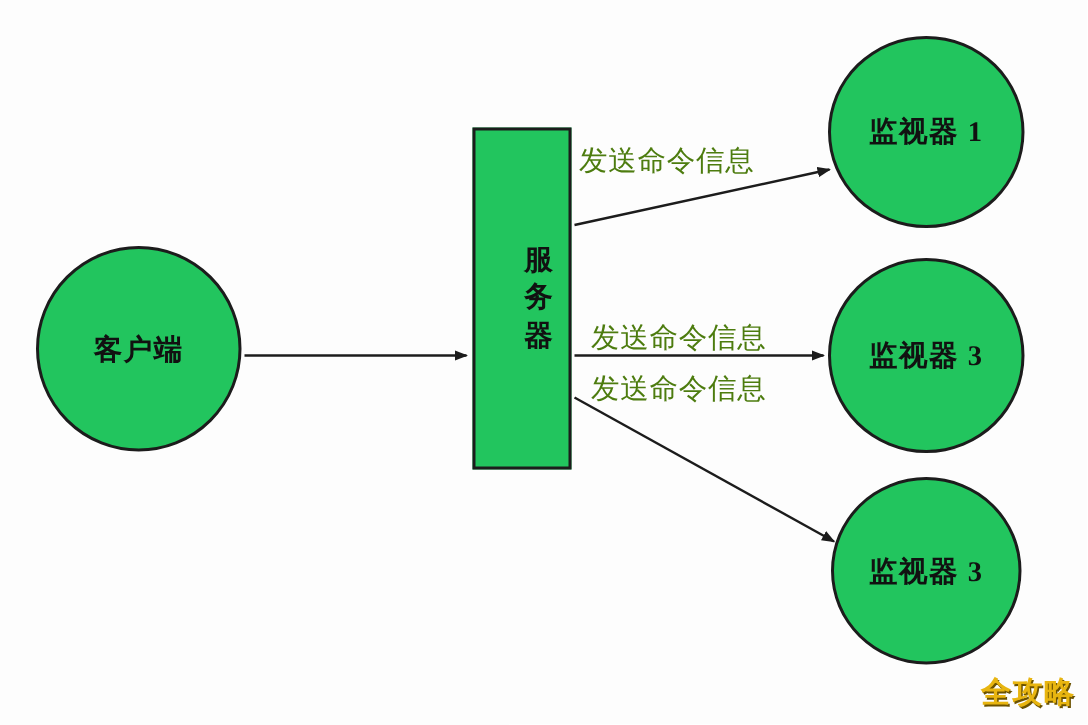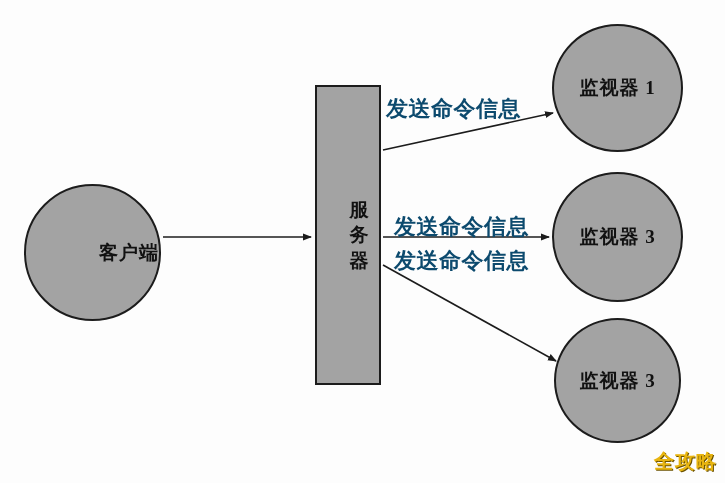--- a/index.html
+++ b/index.html
@@ -15,42 +15,41 @@
     background: #fdfdfd;
     overflow: hidden;
   }
   .node {
     position: absolute;
     display: flex;
     align-items: center;
     justify-content: center;
     box-sizing: border-box;
     border: 2px solid #1c1c1c;
-    background: #a3a3a3;
+    background: #22c55e;
     color: #111;
     font-size: 19px;
     font-weight: 600;
     letter-spacing: 1px;
     text-align: center;
   }
   .circle {
     border-radius: 50%;
   }
   .node.client {
     left: 24px;
-    top: 184px;
+    top: 164px;
     width: 137px;
     height: 137px;
-    justify-content: flex-end;
   }
   .node.server {
     left: 315px;
     top: 85px;
     width: 66px;
-    height: 300px;
+    height: 228px;
     padding-left: 23px;
   }
   .server-label {
     width: 24px;
     word-break: break-all;
     line-height: 1.35;
   }
   .node.monitor1 {
     left: 552px;
     top: 24px;
@@ -65,23 +64,23 @@
   }
   .node.monitor3 {
     left: 554px;
     top: 318px;
     width: 127px;
     height: 125px;
     justify-content: center;
   }
   .edge-label {
     position: absolute;
-    color: #0c4a6e;
-    font-size: 22px;
-    font-weight: 700;
+    color: #4d7c0f;
+    font-size: 19px;
+    font-weight: 400;
     white-space: nowrap;
     letter-spacing: 0.5px;
   }
   .lbl-client-server { left: 158px; top: 206px; }
   .lbl-monitor1      { left: 386px; top: 94px;  }
   .lbl-monitor2      { left: 394px; top: 212px; }
   .lbl-monitor3      { left: 394px; top: 246px; }
   .arrow-layer {
     position: absolute;
     left: 0;

